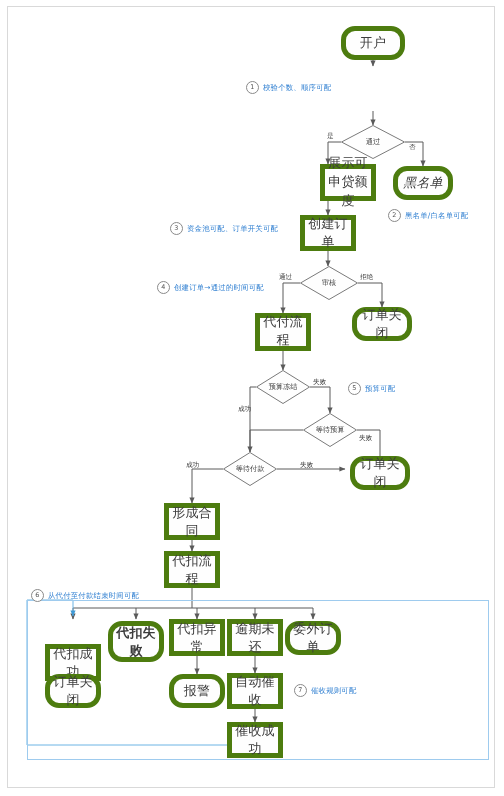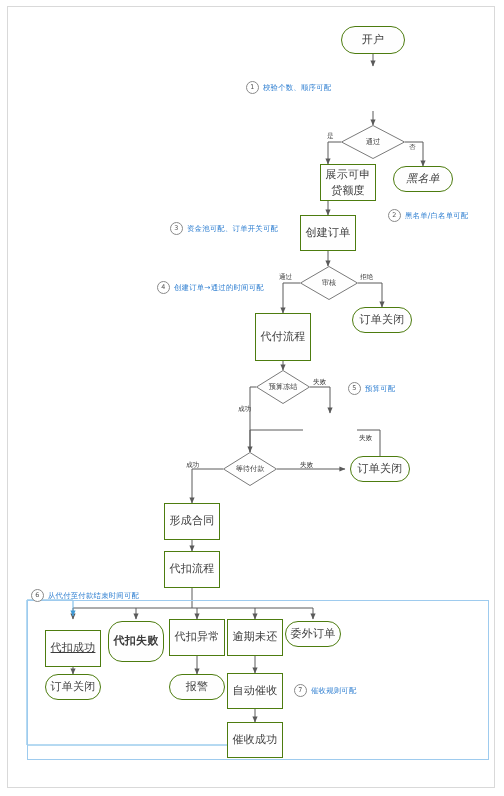--- a/index.html
+++ b/index.html
@@ -21,25 +21,25 @@
   }
   svg#canvas{position:absolute;left:0;top:0;width:504px;height:796px;}
 
   .node{
     position:absolute;
     display:flex;align-items:center;justify-content:center;
     text-align:center;
     box-sizing:border-box;
     color:#3c3c3c;
     background:#fefefe;
-    border:1px solid #4d7c0f;
-    font-size:11px;
+    border:5px solid #4d7c0f;
+    font-size:13px;
     line-height:1.35;
     letter-spacing:.2px;
-    padding:6px 2px;
+    padding:12px 2px;
   }
   .node.term{border-radius:14px;}
   .node.multiline{line-height:1.45;}
 
   .diamond{
     position:absolute;
     display:flex;align-items:center;justify-content:center;
   }
   .diamond .dshape{
     position:absolute;left:0;top:0;width:100%;height:100%;
@@ -177,44 +177,50 @@
 
   <div class="diamond" style="left:300px;top:266px;width:58px;height:34px;">
     <svg class="dshape" viewBox="0 0 58 34" preserveAspectRatio="none">
       <polygon points="29,0.5 57.5,17 29,33.5 0.5,17" fill="#fefefe" stroke="#7a7a7a" stroke-width="1"></polygon>
     </svg>
     <span class="dlabel">审核</span>
   </div>
 
   <div class="node term" style="left:352px;top:307px;width:60px;height:26px;">订单关闭</div>
 
-  <div class="node" style="left:255px;top:313px;width:56px;height:48px;">代付流程</div>
+  <div class="node" style="left:255px;top:313px;width:56px;height:38px;font-family:Liberation Mono, monospace;">代付流程</div>
 
   <div class="diamond" style="left:256px;top:370px;width:54px;height:34px;">
     <svg class="dshape" viewBox="0 0 54 34" preserveAspectRatio="none">
       <polygon points="27,0.5 53.5,17 27,33.5 0.5,17" fill="#fefefe" stroke="#7a7a7a" stroke-width="1"></polygon>
     </svg>
     <span class="dlabel">预算冻结</span>
   </div>
 
+  <div class="diamond" style="left:303px;top:413px;width:54px;height:34px;">
+    <svg class="dshape" viewBox="0 0 54 34" preserveAspectRatio="none">
+      <polygon points="27,0.5 53.5,17 27,33.5 0.5,17" fill="#fefefe" stroke="#7a7a7a" stroke-width="1"></polygon>
+    </svg>
+    <span class="dlabel">等待预算</span>
+  </div>
 
   <div class="diamond" style="left:223px;top:452px;width:54px;height:34px;">
     <svg class="dshape" viewBox="0 0 54 34" preserveAspectRatio="none">
       <polygon points="27,0.5 53.5,17 27,33.5 0.5,17" fill="#fefefe" stroke="#7a7a7a" stroke-width="1"></polygon>
     </svg>
     <span class="dlabel">等待付款</span>
   </div>
 
   <div class="node term" style="left:350px;top:456px;width:60px;height:26px;">订单关闭</div>
 
   <div class="node" style="left:164px;top:503px;width:56px;height:37px;">形成合同</div>
 
   <div class="node" style="left:164px;top:551px;width:56px;height:37px;">代扣流程</div>
 
-  <div class="node" style="left:45px;top:630px;width:56px;height:37px;text-decoration:underline;">代扣成功</div>
+  <div class="node" style="left:45px;top:644px;width:56px;height:37px;">代扣成功</div>
 
   <div class="node term" style="left:108px;top:621px;width:56px;height:41px;font-weight:bold;">代扣失败</div>
 
   <div class="node" style="left:169px;top:619px;width:56px;height:37px;">代扣异常</div>
 
   <div class="node" style="left:227px;top:619px;width:56px;height:37px;">逾期未还</div>
 
   <div class="node term" style="left:285px;top:621px;width:56px;height:26px;">委外订单</div>
 
   <div class="node term" style="left:45px;top:674px;width:56px;height:26px;">订单关闭</div>

